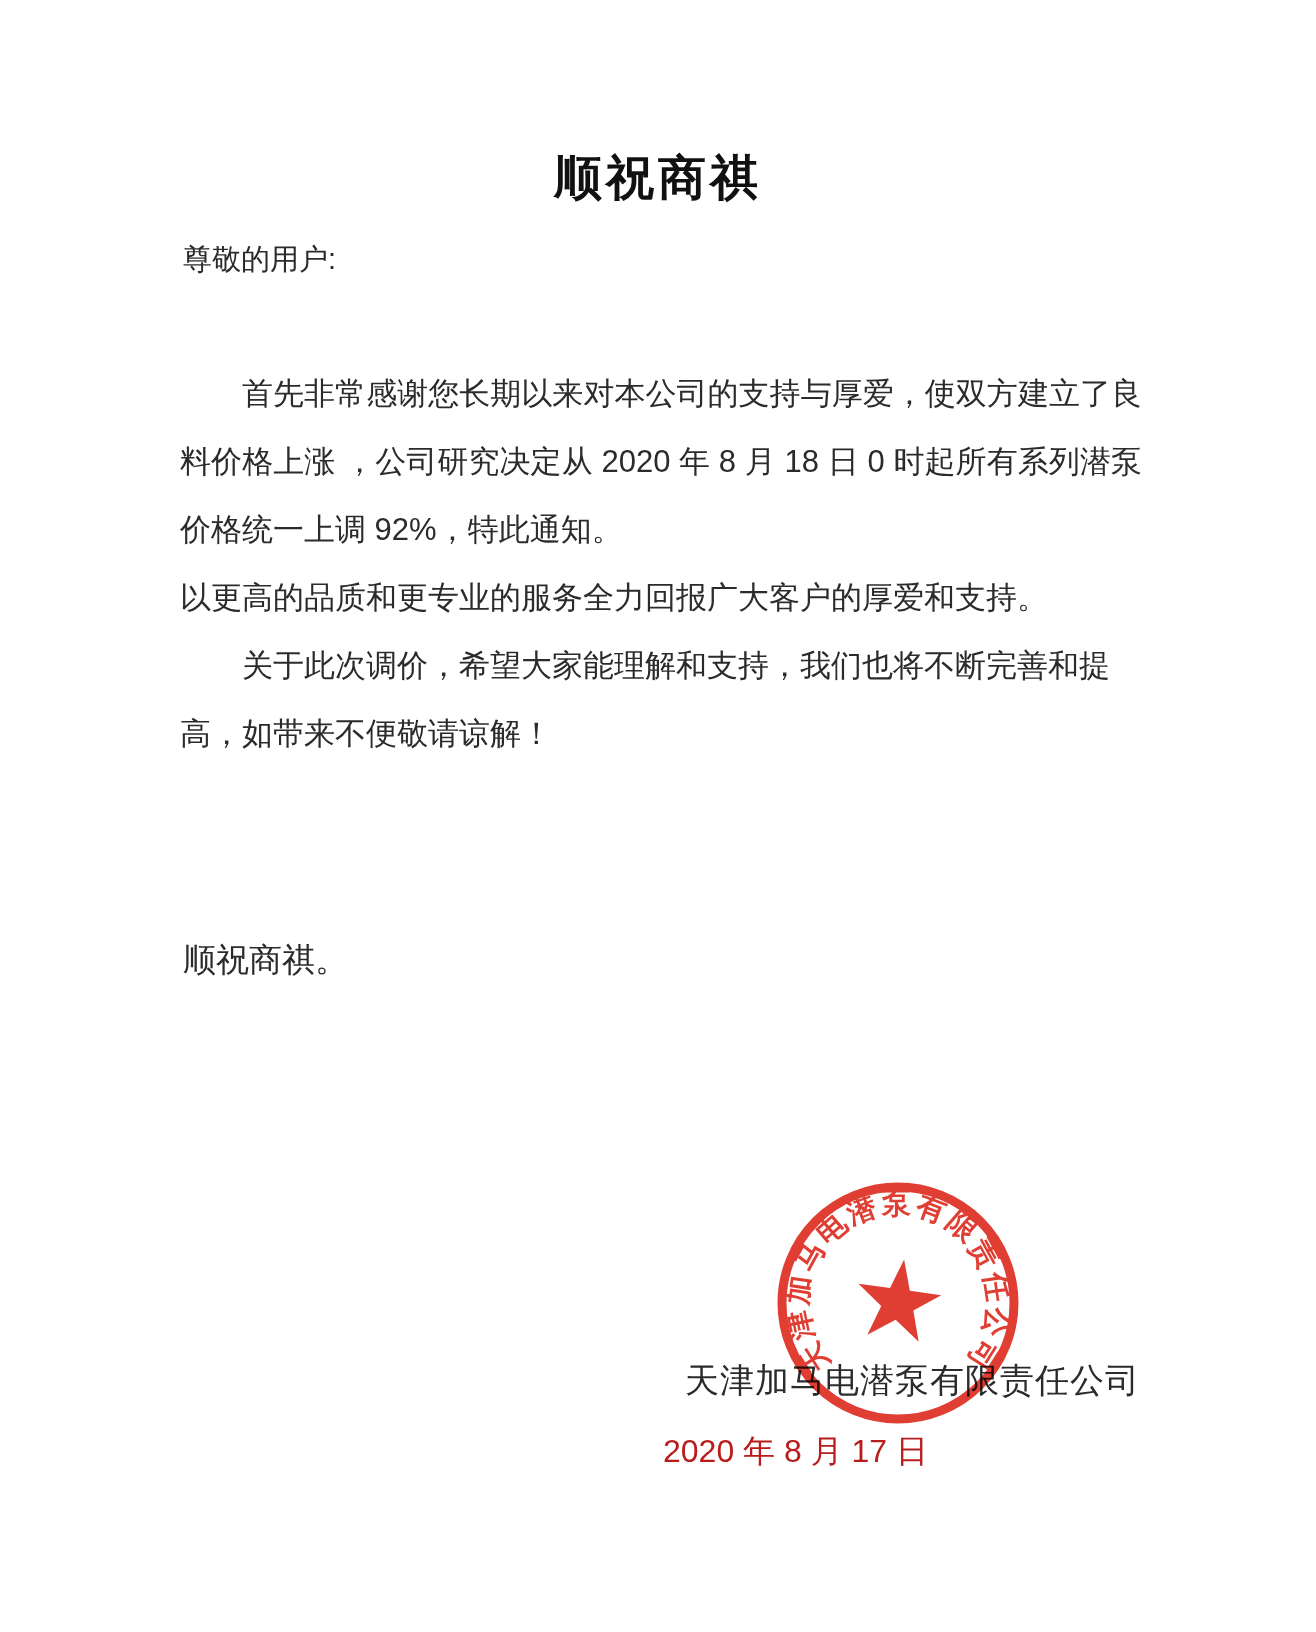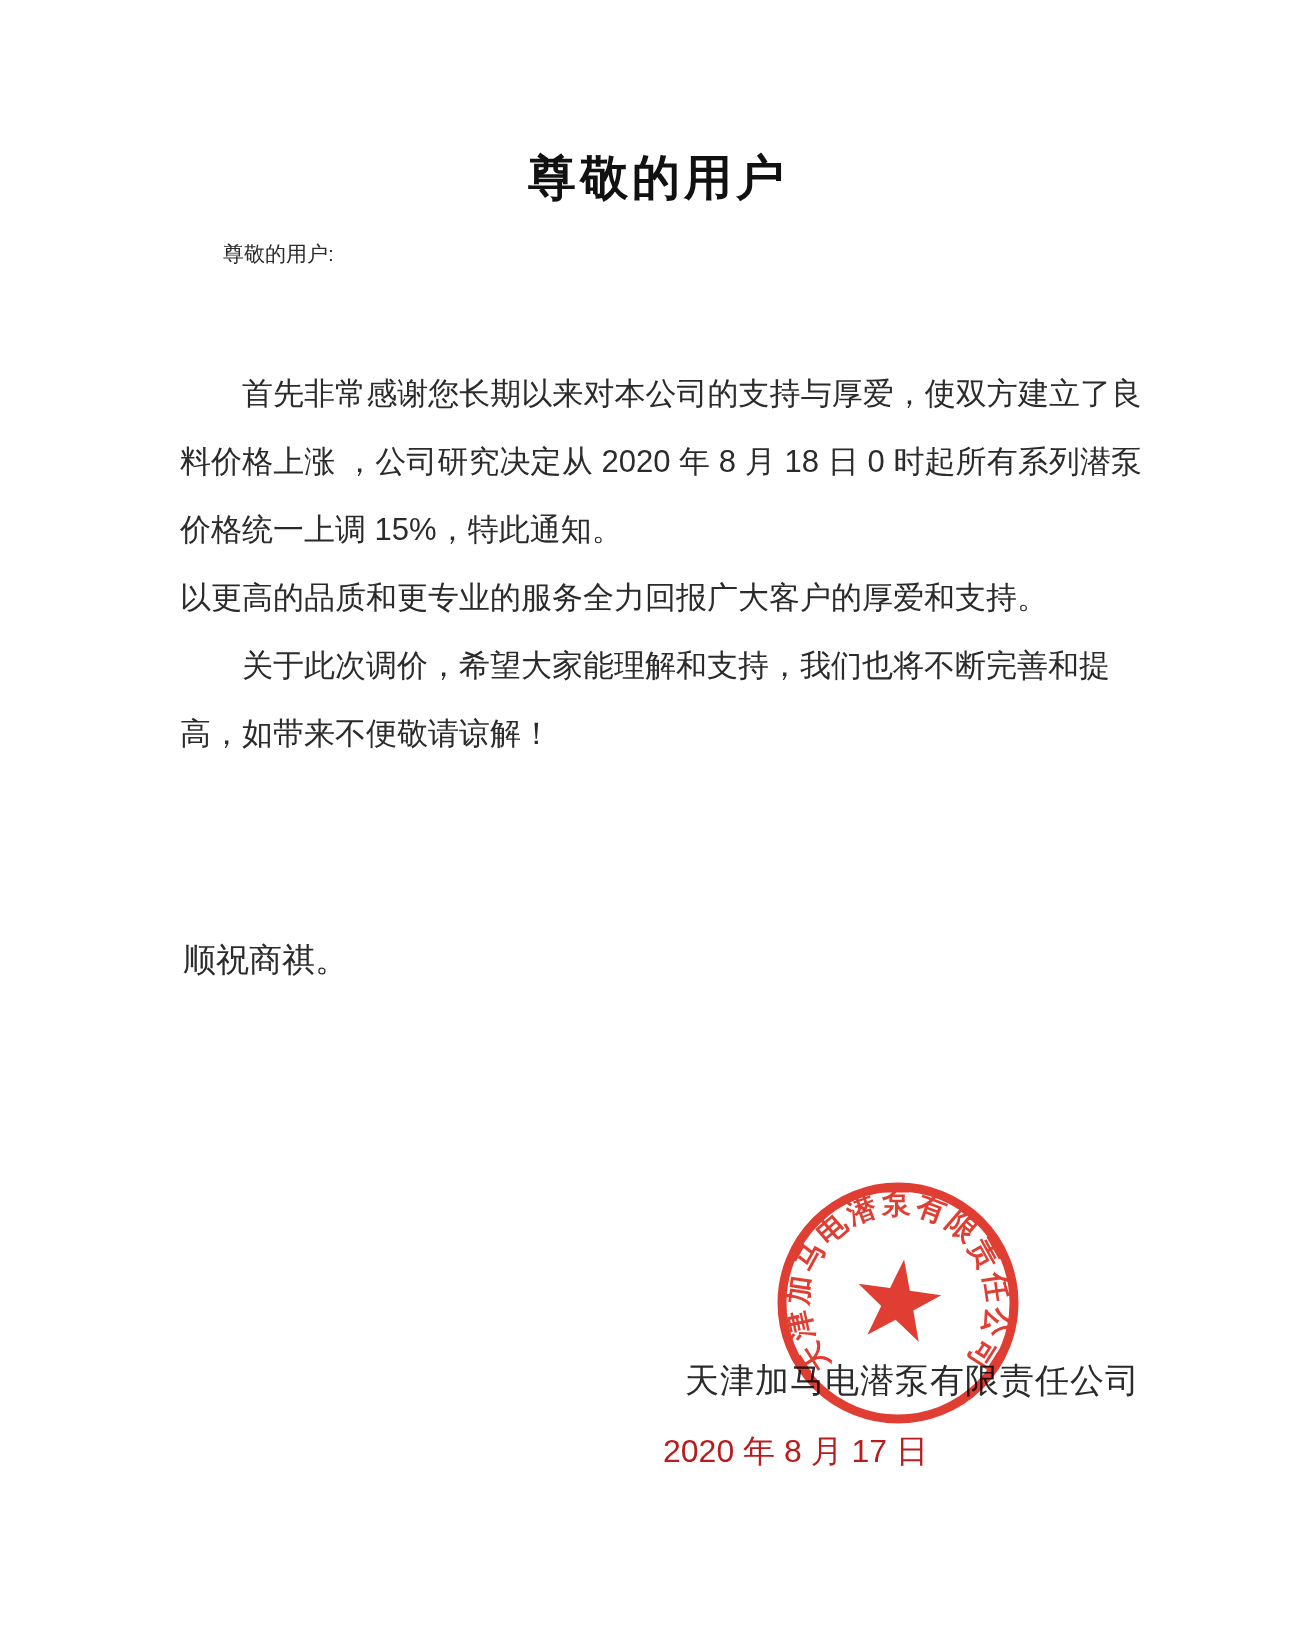--- a/index.html
+++ b/index.html
@@ -24,23 +24,22 @@
     text-align: center;
     font-size: 48px;
     font-weight: bold;
     color: #111111;
     letter-spacing: 4px;
   }
   .salutation {
     position: absolute;
     left: 183px;
     top: 240px;
-    font-size: 21px;
+    font-size: 29px;
     color: #2b2b2b;
-    margin-left: 40px;
   }
   .body-block {
     position: absolute;
     left: 180px;
     top: 360px;
     width: 962px;
     font-size: 31px;
     color: #2b2b2b;
   }
   .body-line {
@@ -94,28 +93,28 @@
     font-size: 29px;
     font-weight: bold;
     letter-spacing: 3px;
   }
 </style>
 </head>
 <body>
 
 <div class="page">
 
-  <div class="notice-title">尊敬的用户</div>
+  <div class="notice-title">顺祝商祺</div>
 
   <div class="salutation">尊敬的用户:</div>
 
   <div class="body-block">
     <div class="body-line indent j">首先非常感谢您长期以来对本公司的支持与厚爱，使双方建立了良</div>
     <div class="body-line j">料价格上涨 ，公司研究决定从 2020 年 8 月 18 日 0 时起所有系列潜泵</div>
-    <div class="body-line">价格统一上调 15%，特此通知。</div>
+    <div class="body-line">价格统一上调 92%，特此通知。</div>
     <div class="body-line">以更高的品质和更专业的服务全力回报广大客户的厚爱和支持。</div>
     <div class="body-line indent">关于此次调价，希望大家能理解和支持，我们也将不断完善和提高，</div>
     <div class="body-line indent">如带来不便敬请谅解！</div>
   </div>
 
   <div class="closing">顺祝商祺。</div>
 
   <div class="sig-company">天津加马电潜泵有限责任公司</div>
 
   <div class="sig-date">2020 年 8 月 17 日</div>

